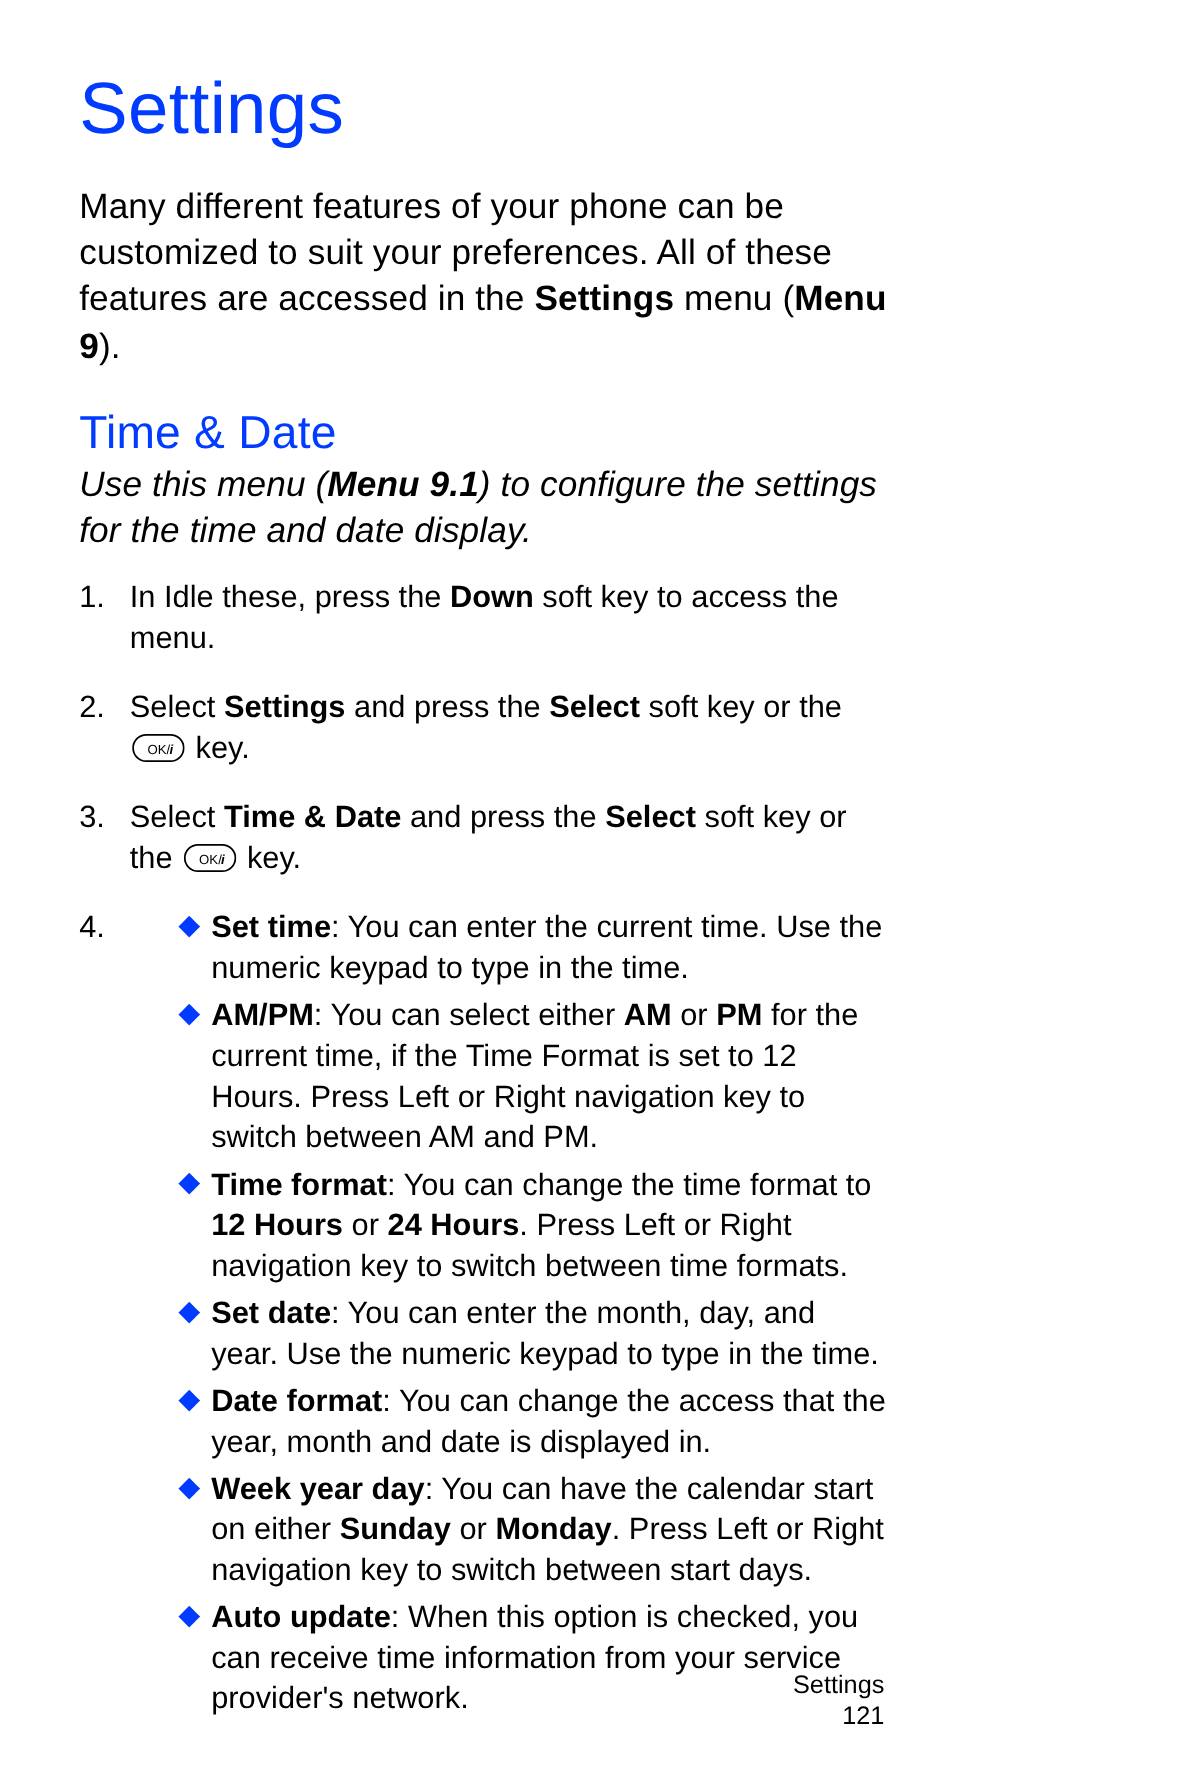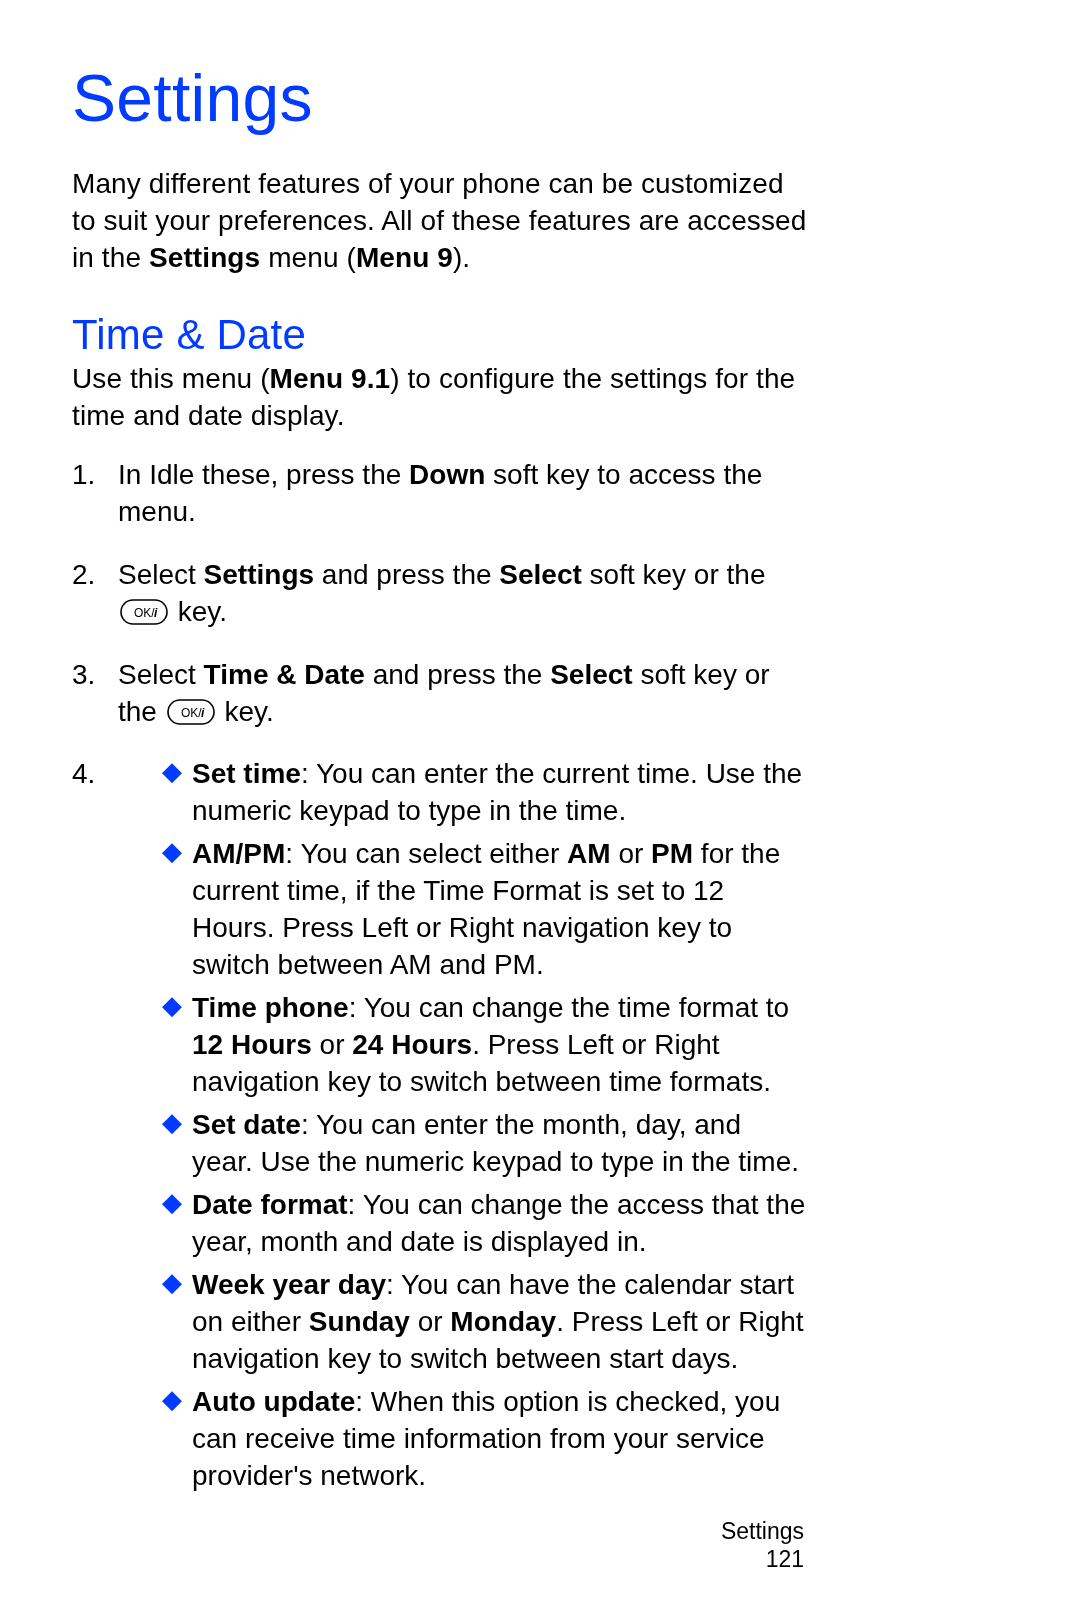--- a/index.html
+++ b/index.html
@@ -19,34 +19,34 @@
     position: relative;
   }
   h1.title {
     margin: 0 0 30px 0;
     font-size: 66px;
     font-weight: 400;
     color: #003bff;
     letter-spacing: 0.3px;
   }
   p.body, li.body, .bullet-text {
-    font-size: 28px;
+    font-size: 32px;
     line-height: 1.32;
     margin: 0 0 18px 0;
     letter-spacing: 0.1px;
   }
   p.intro { margin-top: 18px; margin-bottom: 34px; }
   h2.section {
     margin: 0;
     font-size: 42px;
     font-weight: 400;
     color: #003bff;
     letter-spacing: 0.2px;
   }
-  p.sectiondesc { margin-top: 2px; margin-bottom: 22px; }
+  p.sectiondesc { margin-top: 2px; margin-bottom: 22px; font-style: italic; }
   ol.steps {
     list-style: none;
     padding: 0;
     margin: 0 0 18px 0;
   }
   ol.steps > li {
     position: relative;
     padding-left: 46px;
     font-size: 28px;
     line-height: 1.32;
@@ -137,21 +137,21 @@
         <li>
           <span class="dia">◆</span>
           <span class="b">Set time</span><span>: You can enter the current time. Use the numeric keypad to type in the time.</span>
         </li>
         <li>
           <span class="dia">◆</span>
           <span class="b">AM/PM</span><span>: You can select either </span><span class="b">AM</span><span> or </span><span class="b">PM</span><span> for the current time, if the Time Format is set to 12 Hours. Press Left or Right navigation key to switch between AM and PM.</span>
         </li>
         <li>
           <span class="dia">◆</span>
-          <span class="b">Time phone</span><span>: You can change the time format to </span><span class="b">12 Hours</span><span> or </span><span class="b">24 Hours</span><span>. Press Left or Right navigation key to switch between time formats.</span>
+          <span class="b">Time format</span><span>: You can change the time format to </span><span class="b">12 Hours</span><span> or </span><span class="b">24 Hours</span><span>. Press Left or Right navigation key to switch between time formats.</span>
         </li>
         <li>
           <span class="dia">◆</span>
           <span class="b">Set date</span><span>: You can enter the month, day, and year. Use the numeric keypad to type in the time.</span>
         </li>
         <li>
           <span class="dia">◆</span>
           <span class="b">Date format</span><span>: You can change the access that the year, month and date is displayed in.</span>
         </li>
         <li>

